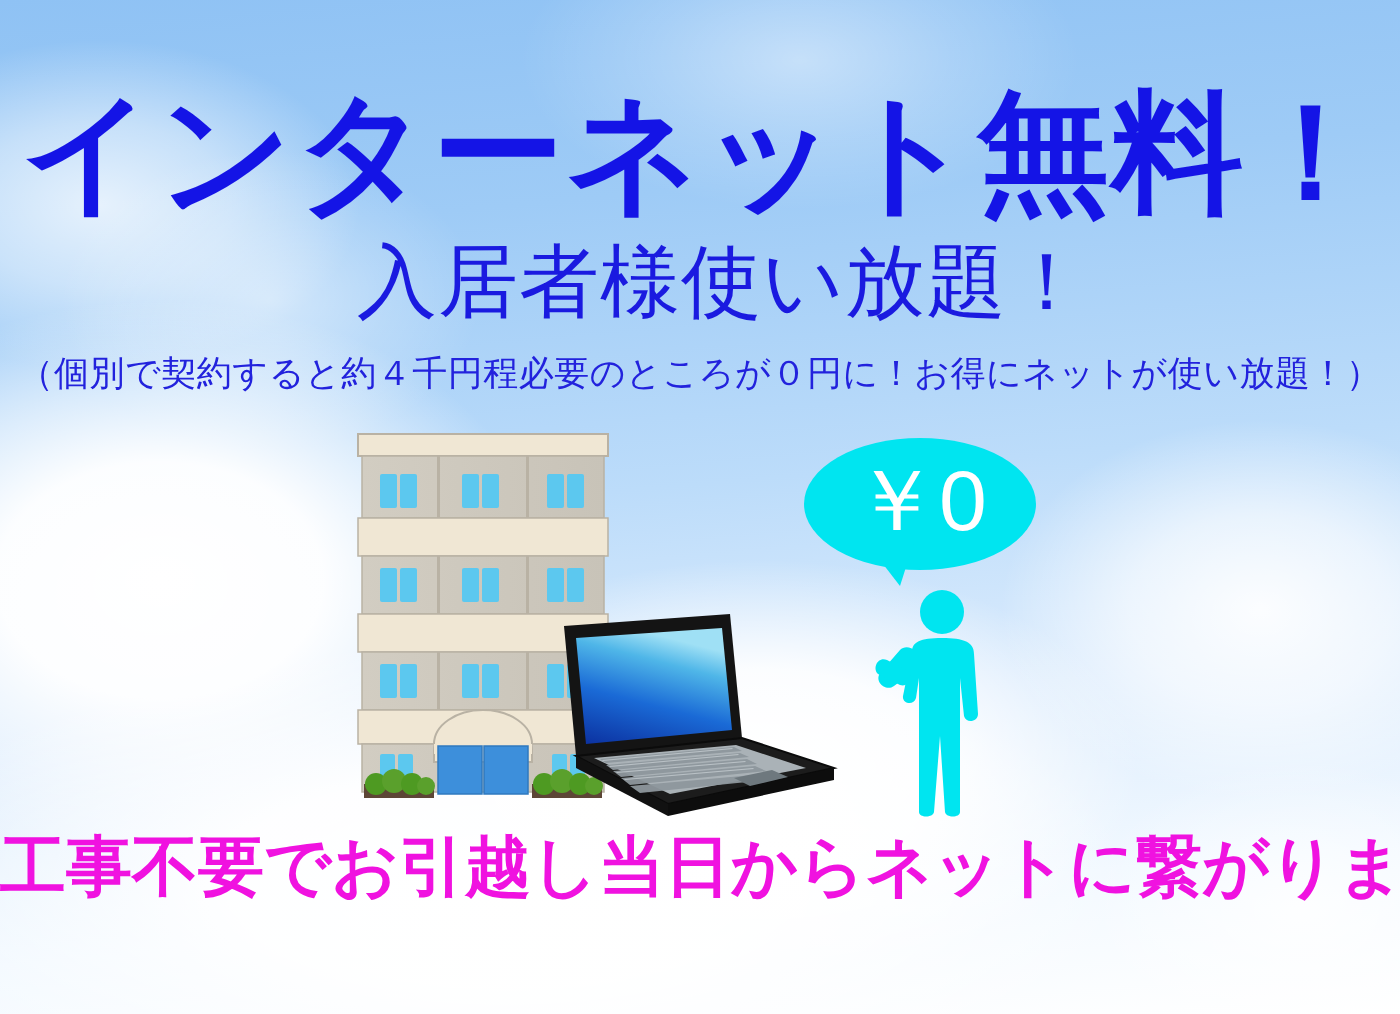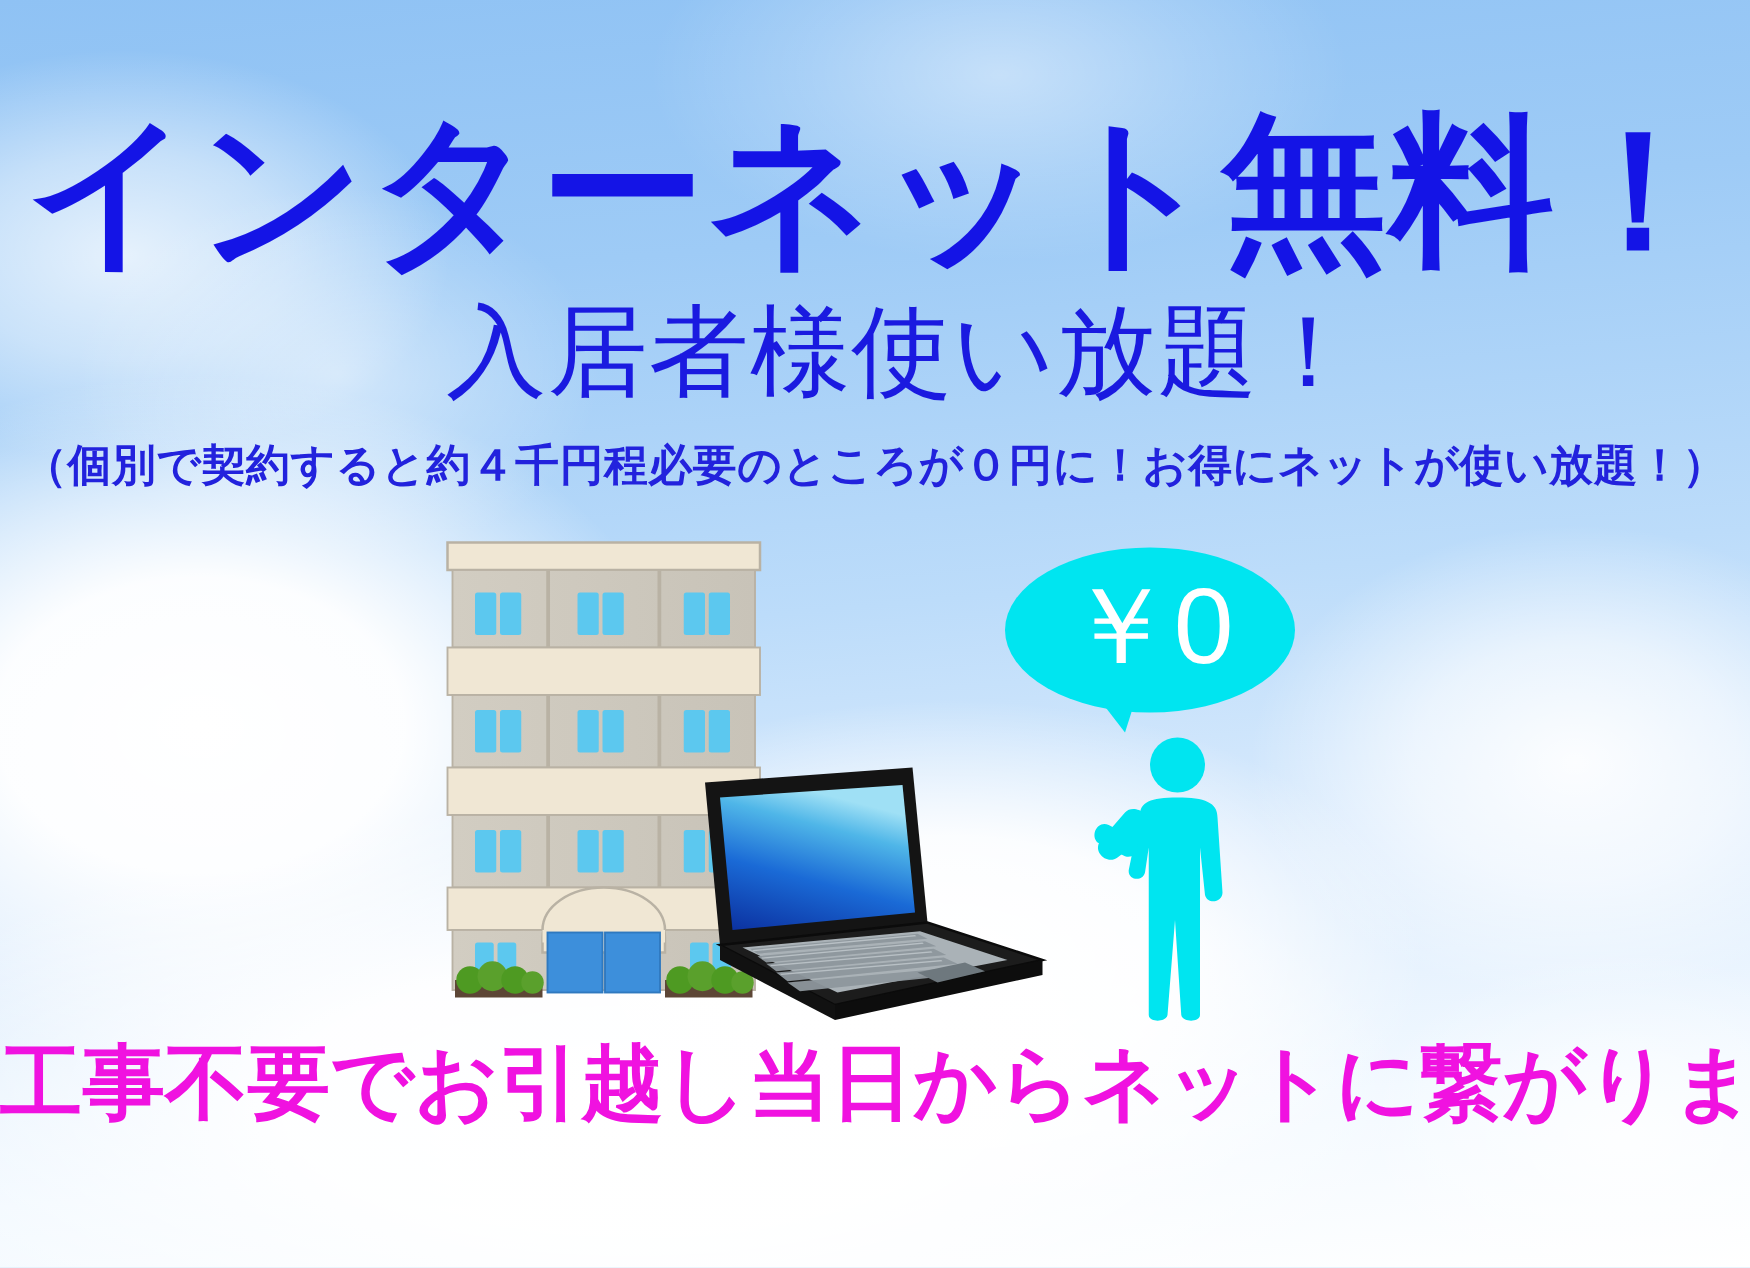--- a/index.html
+++ b/index.html
@@ -98,21 +98,21 @@
   }
   .note {
     position: absolute;
     top: 352px;
     left: 0; right: 0;
     text-align: center;
     color: #2222dd;
     font-size: 35px;
     line-height: 1.2;
     letter-spacing: 0.5px;
-    font-weight: 700;
+    font-weight: 400;
     white-space: nowrap;
   }
   .tagline {
     position: absolute;
     top: 830px;
     left: 0; right: 0;
     text-align: center;
     color: #f012e0;
     font-size: 66px;
     line-height: 1.1;

